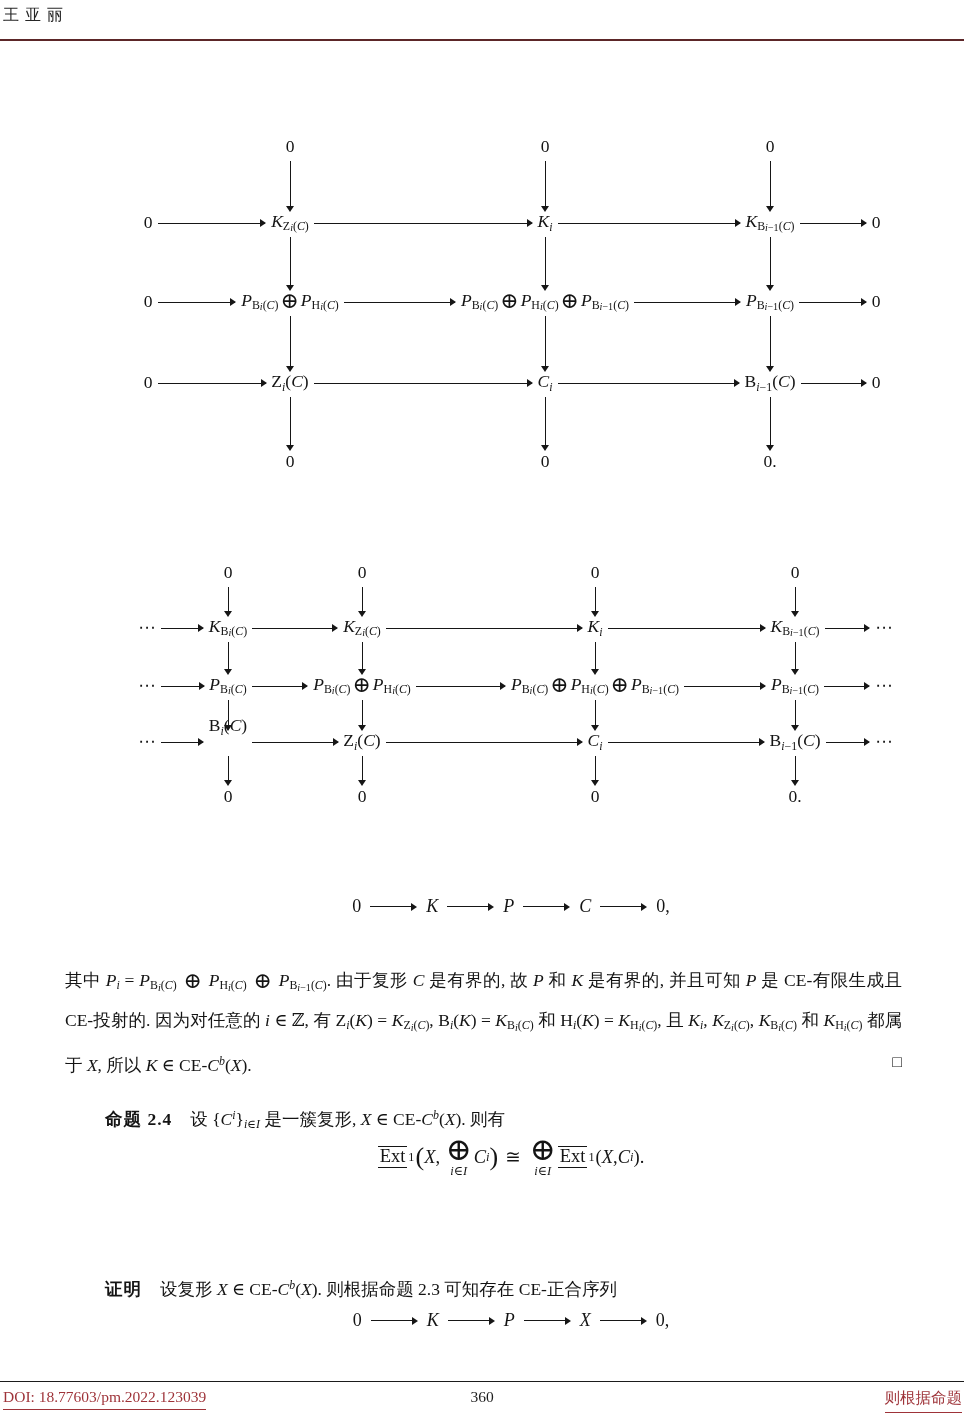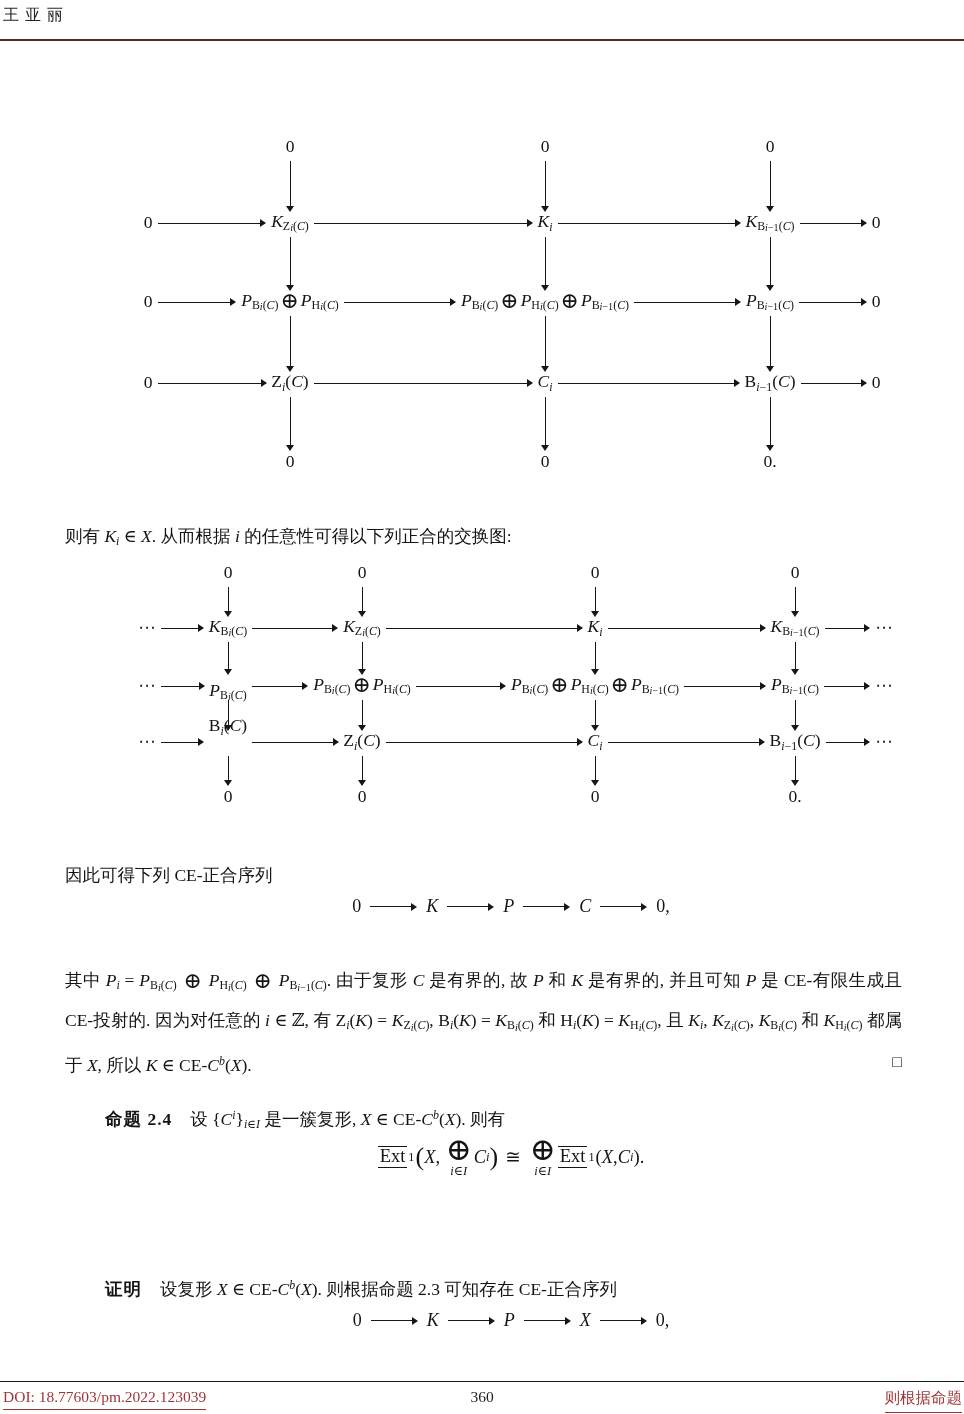--- a/index.html
+++ b/index.html
@@ -100,35 +100,34 @@
       <div class="varrow" style="left: 544.5px; top: 104px; height: 48px;"></div>
       <div class="varrow" style="left: 769.5px; top: 104px; height: 48px;"></div>
       <div class="varrow" style="left: 289.5px; top: 183px; height: 50px;"></div>
       <div class="varrow" style="left: 544.5px; top: 183px; height: 50px;"></div>
       <div class="varrow" style="left: 769.5px; top: 183px; height: 50px;"></div>
       <div class="varrow" style="left: 289.5px; top: 264px; height: 48px;"></div>
       <div class="varrow" style="left: 544.5px; top: 264px; height: 48px;"></div>
       <div class="varrow" style="left: 769.5px; top: 264px; height: 48px;"></div>
     </div>
 
-  <p class="para" style="top:503px;">则有 <i>K</i><sub><i>i</i></sub> ∈ <i class="scr">X</i>. 从而根据 <i>i</i> 的任意性可得以下列正合的交换图:</p>
 
   <div id="d2" class="diagram" style="top: 560px; height: 250px;">
       <span class="dnode" style="left: 228px; top: 13px;">0</span>
       <span class="dnode" style="left: 362px; top: 13px;">0</span>
       <span class="dnode" style="left: 595px; top: 13px;">0</span>
       <span class="dnode" style="left: 795px; top: 13px;">0</span>
       <span class="dnode" style="left: 147px; top: 68px;">⋯</span>
       <span class="dnode" style="left: 228px; top: 68px;"><i>K</i><sub>B<sub><i>i</i></sub>(<i>C</i>)</sub></span>
       <span class="dnode" style="left: 362px; top: 68px;"><i>K</i><sub>Z<sub><i>i</i></sub>(<i>C</i>)</sub></span>
       <span class="dnode" style="left: 595px; top: 68px;"><i>K</i><sub><i>i</i></sub></span>
       <span class="dnode" style="left: 795px; top: 68px;"><i>K</i><sub>B<sub><i>i</i>−1</sub>(<i>C</i>)</sub></span>
       <span class="dnode" style="left: 884px; top: 68px;">⋯</span>
       <span class="dnode" style="left: 147px; top: 126px;">⋯</span>
-      <span class="dnode" style="left: 228px; top: 132px;"><i>P</i><sub>B<sub><i>i</i></sub>(<i>C</i>)</sub></span>
+      <span class="dnode" style="left: 228px; top: 126px;"><i>P</i><sub>B<sub><i>i</i></sub>(<i>C</i>)</sub></span>
       <span class="dnode" style="left: 362px; top: 126px;"><i>P</i><sub>B<sub><i>i</i></sub>(<i>C</i>)</sub><span class="op">⊕</span><i>P</i><sub>H<sub><i>i</i></sub>(<i>C</i>)</sub></span>
       <span class="dnode" style="left: 595px; top: 126px;"><i>P</i><sub>B<sub><i>i</i></sub>(<i>C</i>)</sub><span class="op">⊕</span><i>P</i><sub>H<sub><i>i</i></sub>(<i>C</i>)</sub><span class="op">⊕</span><i>P</i><sub>B<sub><i>i</i>−1</sub>(<i>C</i>)</sub></span>
       <span class="dnode" style="left: 795px; top: 126px;"><i>P</i><sub>B<sub><i>i</i>−1</sub>(<i>C</i>)</sub></span>
       <span class="dnode" style="left: 884px; top: 126px;">⋯</span>
       <span class="dnode" style="left: 147px; top: 182px;">⋯</span>
       <span class="dnode" style="left: 228px; top: 167px;">B<sub><i>i</i></sub>(<i>C</i>)</span>
       <span class="dnode" style="left: 362px; top: 182px;">Z<sub><i>i</i></sub>(<i>C</i>)</span>
       <span class="dnode" style="left: 595px; top: 182px;"><i>C</i><sub><i>i</i></sub></span>
       <span class="dnode" style="left: 795px; top: 182px;">B<sub><i>i</i>−1</sub>(<i>C</i>)</span>
       <span class="dnode" style="left: 884px; top: 182px;">⋯</span>
@@ -162,21 +161,20 @@
       <div class="varrow" style="left: 227.5px; top: 140px; height: 25px;"></div>
       <div class="varrow" style="left: 361.5px; top: 140px; height: 25px;"></div>
       <div class="varrow" style="left: 594.5px; top: 140px; height: 25px;"></div>
       <div class="varrow" style="left: 794.5px; top: 140px; height: 25px;"></div>
       <div class="varrow" style="left: 227.5px; top: 196px; height: 24px;"></div>
       <div class="varrow" style="left: 361.5px; top: 196px; height: 24px;"></div>
       <div class="varrow" style="left: 594.5px; top: 196px; height: 24px;"></div>
       <div class="varrow" style="left: 794.5px; top: 196px; height: 24px;"></div>
     </div>
 
-  <p class="para" style="top:842px;">因此可得下列 CE-正合序列</p>
 
   <div id="seq1" class="seq" style="top:896px;">
       <span>0</span>
       <span class="iarrow"></span>
       <span><i>K</i></span>
       <span class="iarrow"></span>
       <span><i>P</i></span>
       <span class="iarrow"></span>
       <span><i>C</i></span>
       <span class="iarrow"></span>

